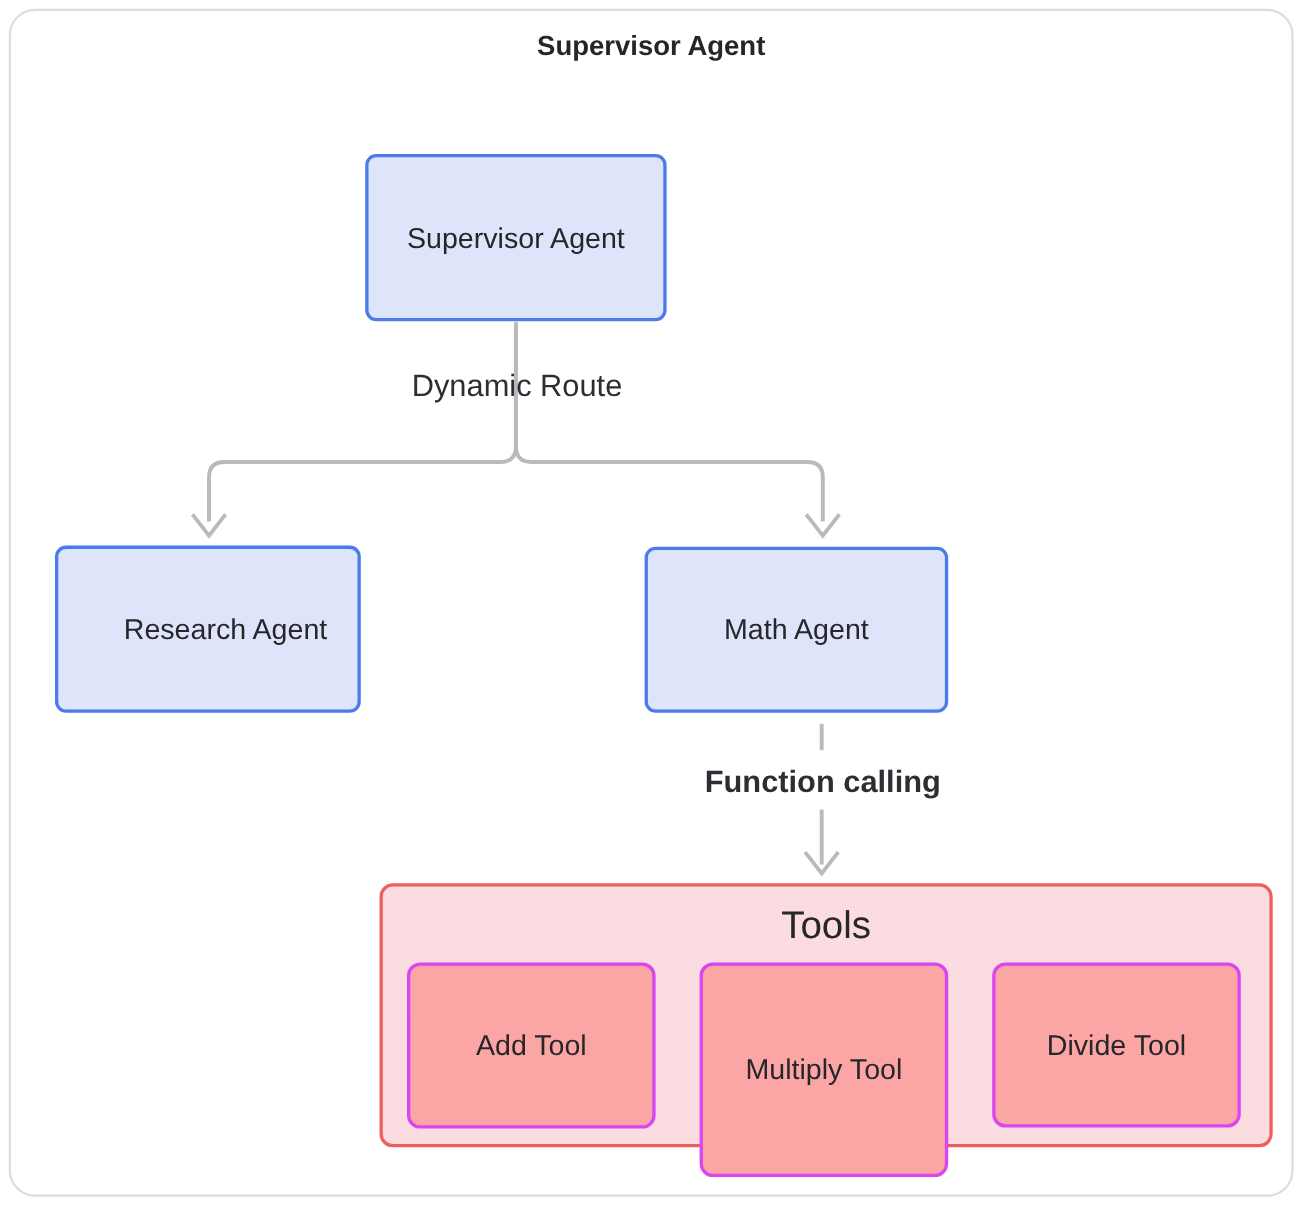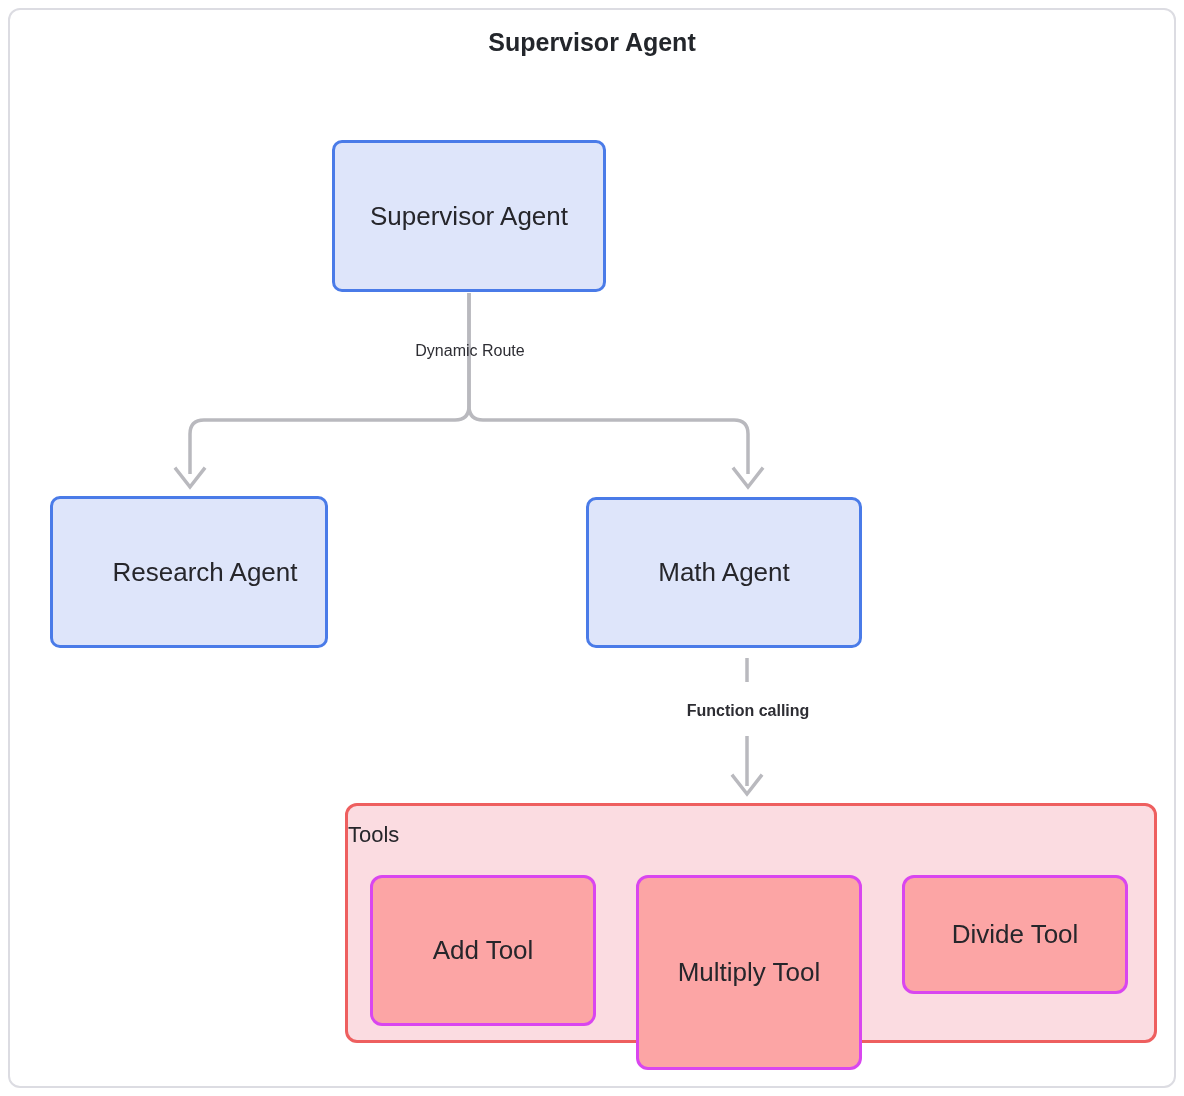--- a/index.html
+++ b/index.html
@@ -17,21 +17,21 @@
   }
   .frame {
     position: absolute;
     left: 8px;
     top: 8px;
     width: 1168px;
     height: 1080px;
     box-sizing: border-box;
     background: #ffffff;
     border: 2px solid #dcdce2;
-    border-radius: 12px;
+    border-radius: 24px;
   }
   .diagram-title {
     position: absolute;
     left: 0;
     right: 0;
     top: 18px;
     text-align: center;
     font-size: 25px;
     font-weight: 700;
     color: #23262b;
@@ -90,32 +90,32 @@
     box-sizing: border-box;
     background: #fbdce1;
     border: 3px solid #ee5f5f;
     border-radius: 12px;
   }
   .group-tools-label {
     position: absolute;
     left: 0;
     right: 0;
     top: 16px;
-    text-align: left;
-    font-size: 22px;
+    text-align: center;
+    font-size: 35px;
     color: #26262b;
   }
   .tool-add      { left: 22px;  top: 69px; width: 226px; height: 151px; }
   .tool-multiply { left: 288px; top: 69px; width: 226px; height: 195px; }
-  .tool-divide   { left: 554px; top: 69px; width: 226px; height: 119px; }
+  .tool-divide   { left: 554px; top: 69px; width: 226px; height: 150px; }
 
   .edge-label {
     position: absolute;
     transform: translate(-50%, -50%);
-    font-size: 16px;
+    font-size: 28px;
     color: #2d2d33;
     white-space: nowrap;
   }
   .edge-label-dynamic  { left: 460px; top: 341px; }
   .edge-label-function { left: 738px; top: 701px; font-weight: bold; }
 </style>
 </head>
 <body>
 
 <div class="stage">

